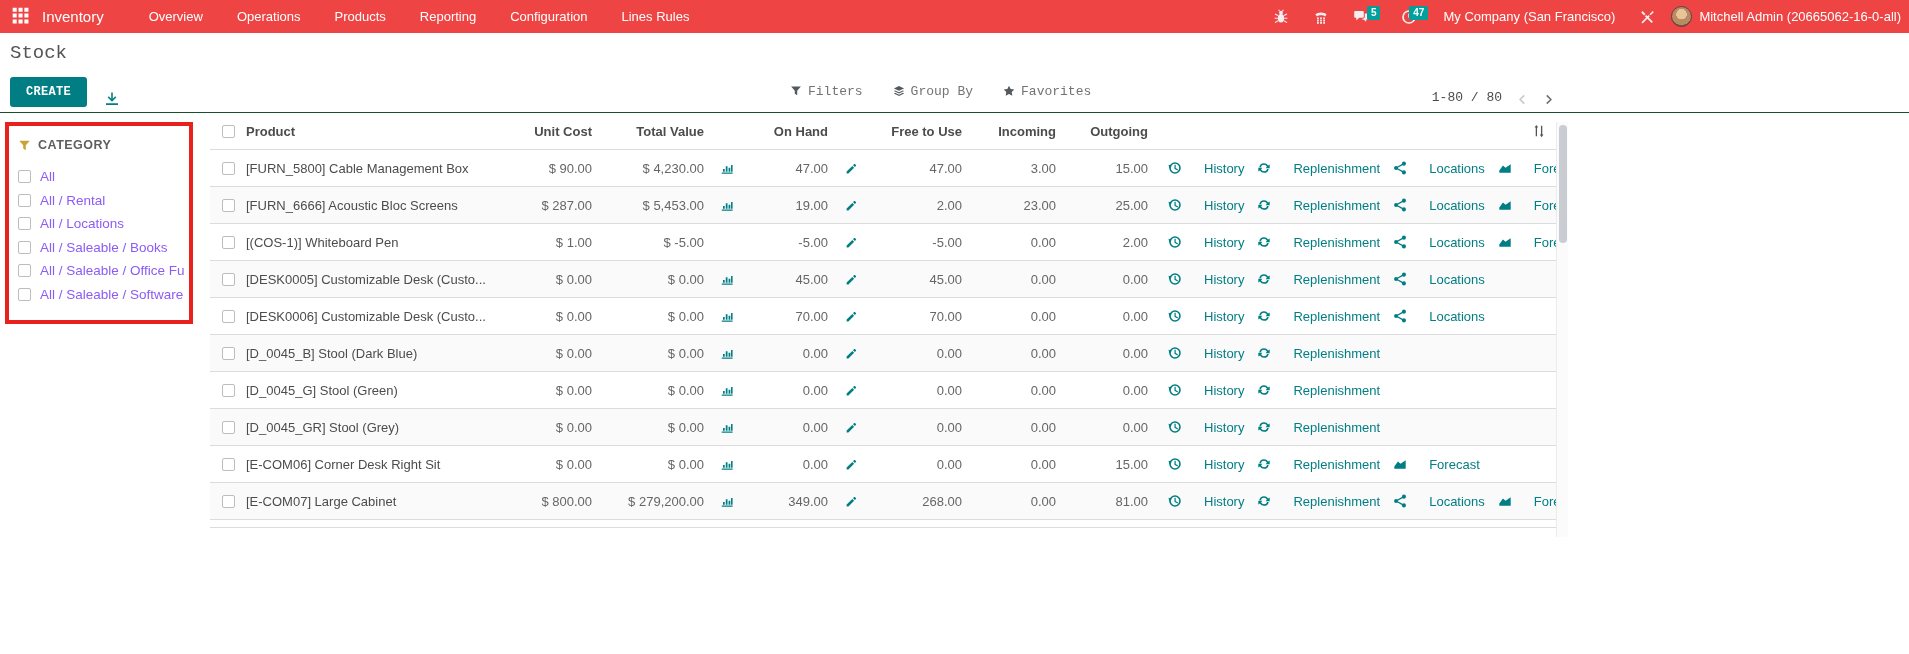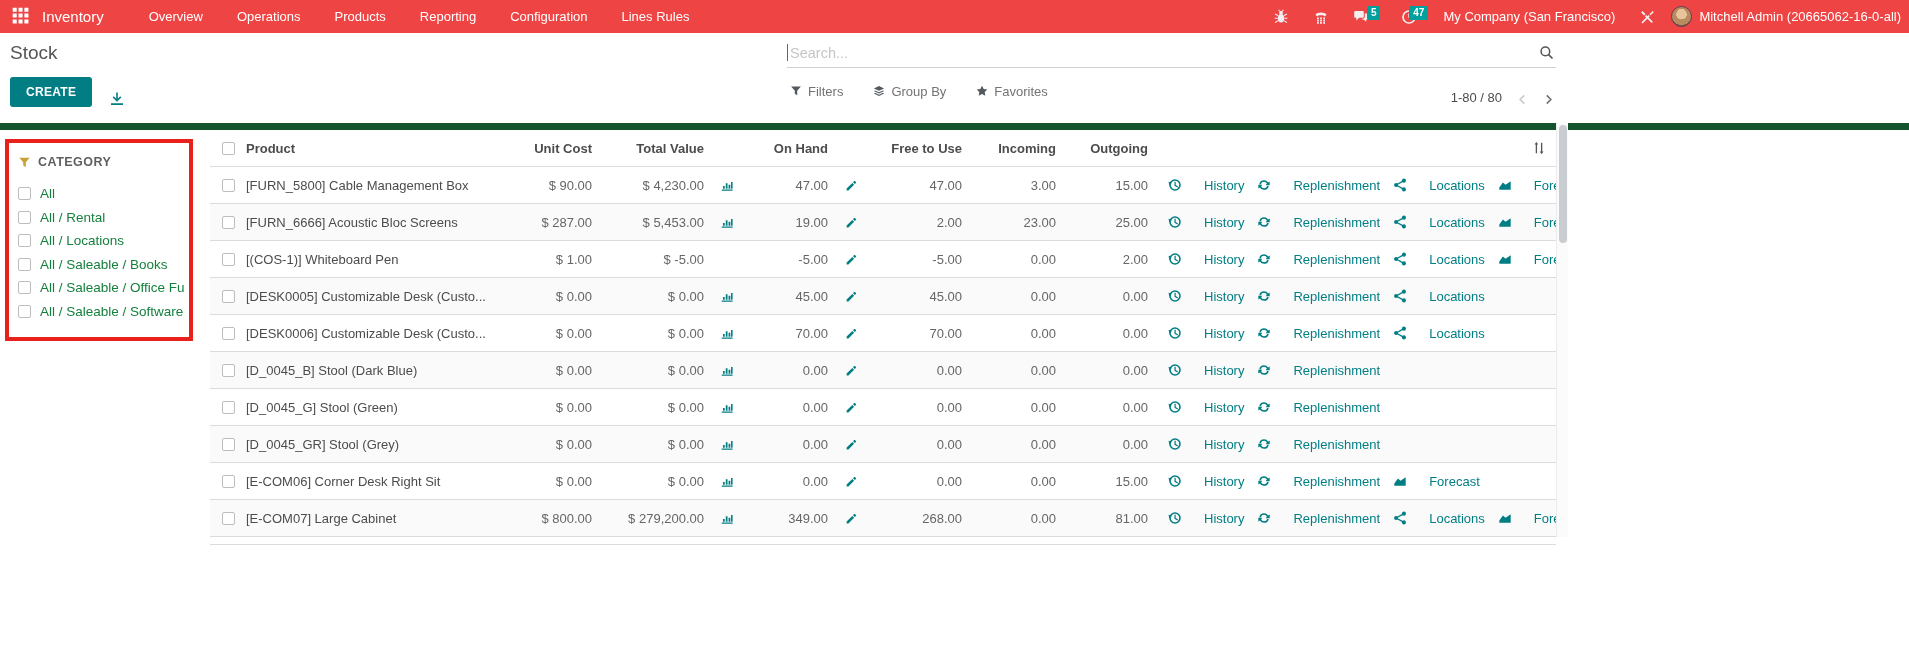--- a/index.html
+++ b/index.html
@@ -17,21 +17,21 @@
   .tbi { position: relative; width: 40px; display: flex; justify-content: center; align-items: center; cursor: pointer; }
   .tbi svg { width: 16px; height: 16px; color: #f3eef1; }
   .tb-badge { position: absolute; top: -3px; right: 1px; background: #00A09D; color: #fff;
     font-size: 10px; font-weight: 700; line-height: 12px; padding: 1px 4px; border-radius: 2px; }
   .tb-company { font-size: 13px; margin: 0 12px 0 14px; cursor: pointer; }
   .tb-avatar { width: 21px; height: 21px; border-radius: 50%; margin: 0 7px 0 4px;
     background: radial-gradient(circle at 50% 38%, #e9c49a 0 34%, #b98c60 35% 70%, #7a5c3e 71%); border: 1px solid #5d3e54; }
   .tb-user { font-size: 13px; margin-right: 8px; cursor: pointer; }
 
   
-  .cpanel { position: relative; height: 97px; border-bottom: 7px solid #14532d; background: #fff; }
+  .cpanel { position: relative; height: 80px; border-bottom: 1px solid #14532d; background: #fff; font-family: Liberation Mono, monospace; }
   .page-title { position: absolute; left: 10px; top: 9px; font-size: 19px; color: #555; }
   .search-wrap { position: absolute; left: 787px; top: 5px; width: 769px; height: 30px;
     border-bottom: 1px solid #cfcfcf; display: flex; align-items: center; }
   .search-caret { width: 1px; height: 17px; background: #666; margin-right: 2px; }
   .search-ph { flex: 1; color: #c5c5c5; font-size: 14.5px; }
   .search-wrap svg { width: 15px; height: 15px; color: #555; margin-right: 2px; }
   .create-row { position: absolute; left: 10px; top: 44px; display: flex; align-items: flex-end; gap: 17px; }
   .btn-create { background: #017E84; color: #fff; border: none; font-size: 12px; font-weight: 700;
     letter-spacing: .3px; padding: 8px 16px; border-radius: 3px; cursor: pointer; font-family: inherit; }
   .dl-icon svg { width: 16px; height: 16px; color: #017E84; display: block; cursor: pointer; }
@@ -46,21 +46,21 @@
 
   
   .main { display: flex; height: 532px; }
 
   .sidebar { width: 210px; flex: none; padding-top: 6px; }
   .cat-box { margin: 3px 0 0 5px; width: 188px; border: 4px solid #E8211D; padding: 12px 4px 14px 9px; }
   .cat-head { display: flex; align-items: center; gap: 7px; margin-bottom: 13px; }
   .cat-head svg { width: 13px; height: 13px; color: #C9A237; }
   .cat-title { font-size: 12.5px; font-weight: 700; letter-spacing: .5px; color: #5f5f5f; }
   .cat-item { display: flex; align-items: center; gap: 9px; height: 23.5px; cursor: pointer; }
-  .cat-label { font-size: 13.5px; color: #15803d; white-space: nowrap; overflow: hidden; }
+  .cat-label { font-size: 13.5px; color: #8b5cf6; white-space: nowrap; overflow: hidden; }
   .cb { width: 13px; height: 13px; flex: none; border: 1px solid #bdbdbd; border-radius: 2px; background: #fff; display: inline-block; cursor: pointer; }
 
   .list { width: 1346px; flex: none; font-size: 13px; }
   .thead, .trow { display: grid; grid-template-columns: 36px 254px 100px 112px 30px 94px 30px 104px 94px 92px 1fr;
     align-items: center; height: 37px; border-bottom: 1px solid #dcdcdc; }
   .thead { font-weight: 700; color: #4c4c4c; position: relative; }
   .trow.alt { background: #fafafa; }
   .cell { min-width: 0; }
   .c-center { display: flex; justify-content: center; align-items: center; }
   .num { text-align: right; padding-right: 8px; color: #666; }
@@ -216,27 +216,20 @@
         </svg>
       </span>
     <span class="tb-avatar"></span>
     <span class="tb-user">Mitchell Admin (20665062-16-0-all)</span>
   </div>
 </header>
 
 <section class="cpanel">
   <div class="page-title">Stock</div>
 
-  <div class="search-wrap">
-    <span class="search-caret"></span>
-    <span class="search-ph">Search...</span>
-    <svg>
-        <use href="#i-search"></use>
-      </svg>
-  </div>
 
   <div class="create-row">
     <button class="btn-create">CREATE</button>
     <span class="dl-icon">
         <svg>
           <use href="#i-download"></use>
         </svg>
       </span>
   </div>
 

